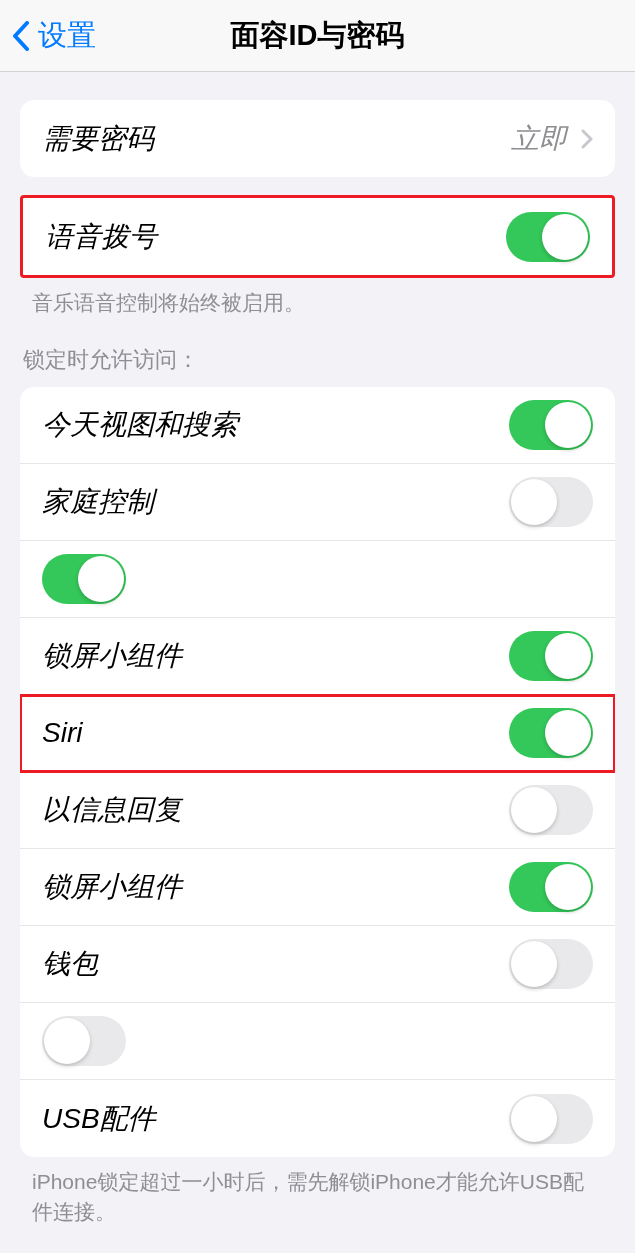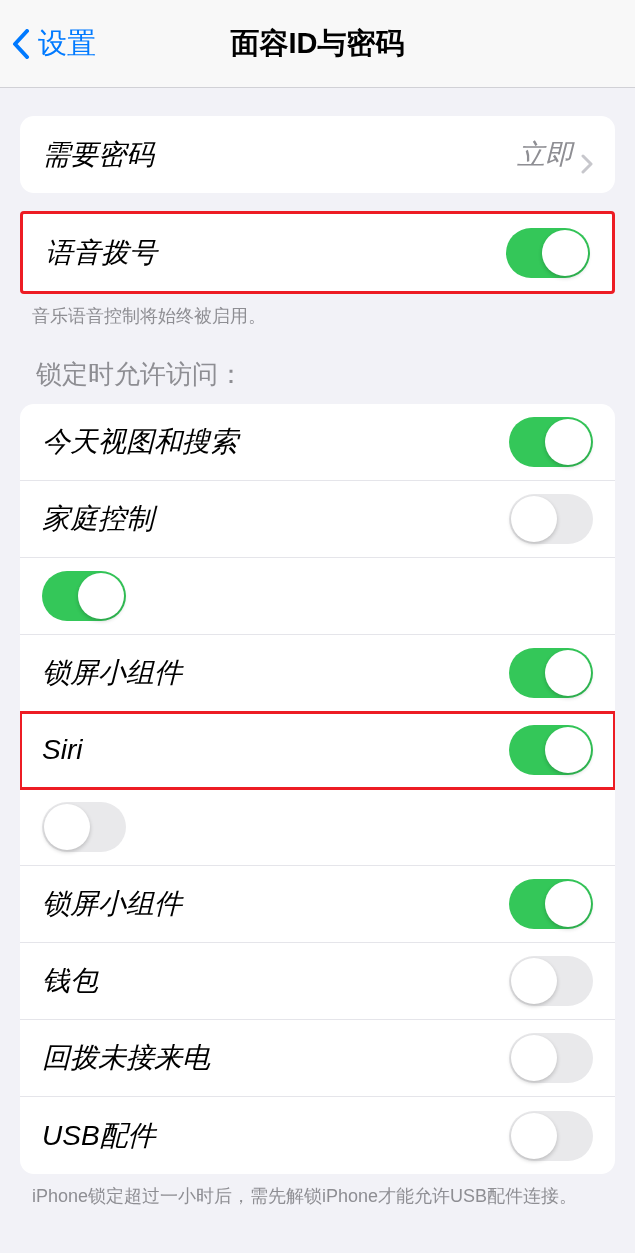--- a/index.html
+++ b/index.html
@@ -9,21 +9,21 @@
       -webkit-font-smoothing: antialiased;
     }
     body {
       width: 635px;
       height: 1253px;
       background: #f2f2f7;
       font-family: -apple-system, BlinkMacSystemFont, "Helvetica Neue", Arial, sans-serif;
       overflow: hidden;
     }
     .header {
-      height: 88px;
+      height: 72px;
       background: #f8f8f8;
       display: flex;
       align-items: center;
       position: relative;
       border-bottom: 1px solid #d1d1d6;
     }
     .back-button {
       display: flex;
       align-items: center;
       padding-left: 12px;
@@ -74,22 +74,22 @@
       outline: 3px solid #ed1c24;
       outline-offset: -2px;
     }
     .row-label {
       font-size: 28px;
       color: #000;
       font-weight: 400;
     }
     .row-value {
       display: flex;
-      align-items: flex-end;
-      gap: 0;
+      align-items: center;
+      gap: 6px;
       margin-left: 21px;
     }
     .value-text {
       font-size: 28px;
       color: #8e8e93;
     }
     .chevron-right {
       width: 12px;
       height: 20px;
       margin-left: 8px;
@@ -116,29 +116,29 @@
       top: 2px;
       box-shadow: 0 2px 4px rgba(0,0,0,0.2);
     }
     .toggle.on .toggle-knob {
       right: 2px;
     }
     .toggle.off .toggle-knob {
       left: 2px;
     }
     .footer-text {
-      font-size: 18px;
+      font-size: 21px;
       color: #8e8e93;
       padding: 10px 32px 0 32px;
       line-height: 1.4;
     }
     .section-header {
-      font-size: 26px;
+      font-size: 22px;
       color: #8e8e93;
-      padding: 28px 32px 8px 36px;
+      padding: 28px 32px 8px 23px;
     }
     .group-after-header {
       margin-top: 4px;
     }
   </style>
 </head>
 <body>
 
 <div class="header">
   <div class="back-button">
@@ -200,38 +200,38 @@
           <div class="toggle-knob"></div>
         </div>
       </div>
       <div class="row highlighted-row">
         <span class="row-label">Siri</span>
         <div class="toggle on">
           <div class="toggle-knob"></div>
         </div>
       </div>
       <div class="row">
+        <span class="row-label">以信息回复</span>
         <div class="toggle off">
           <div class="toggle-knob"></div>
         </div>
       </div>
       <div class="row">
         <span class="row-label">锁屏小组件</span>
         <div class="toggle on">
           <div class="toggle-knob"></div>
         </div>
       </div>
       <div class="row">
         <span class="row-label">钱包</span>
         <div class="toggle off">
           <div class="toggle-knob"></div>
         </div>
       </div>
       <div class="row">
-        <span class="row-label">回拨未接来电</span>
         <div class="toggle off">
           <div class="toggle-knob"></div>
         </div>
       </div>
       <div class="row">
         <span class="row-label">USB配件</span>
         <div class="toggle off">
           <div class="toggle-knob"></div>
         </div>
       </div>

